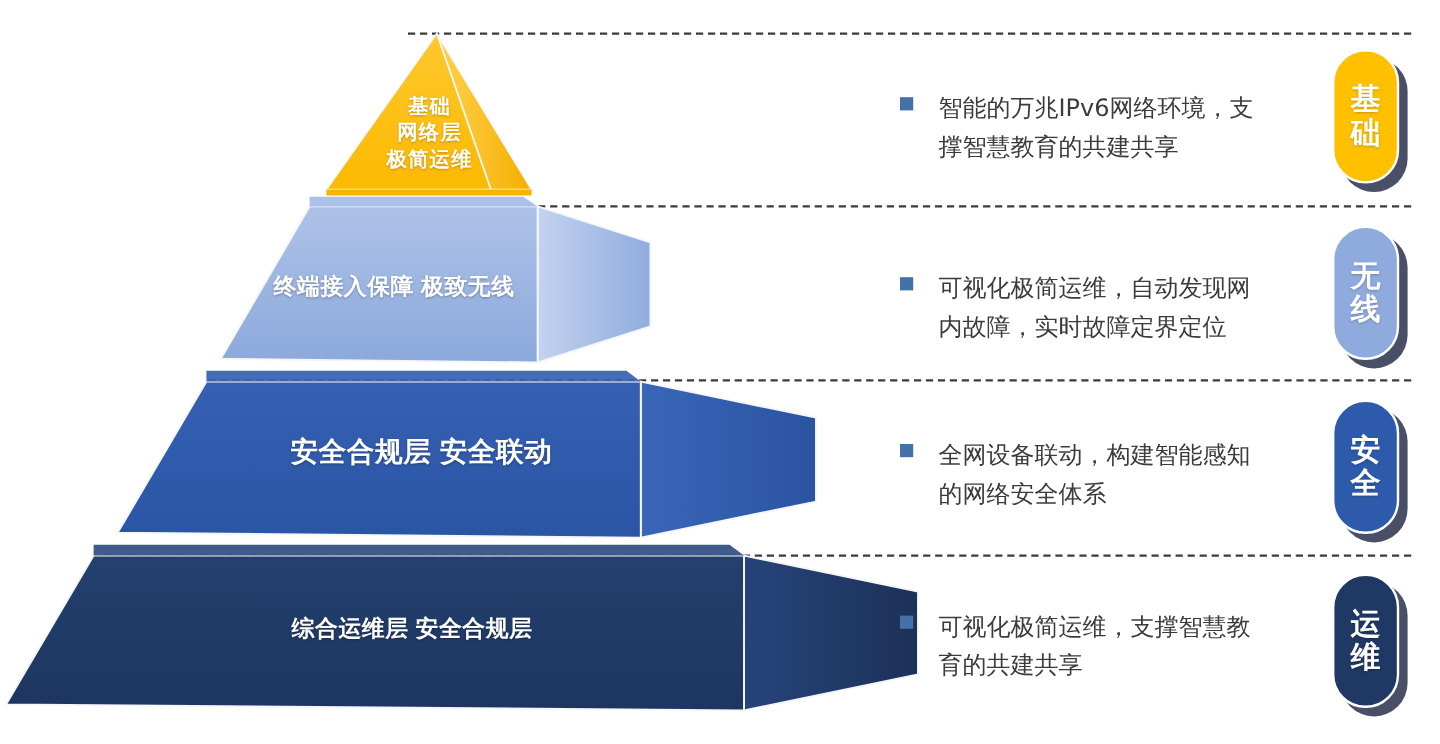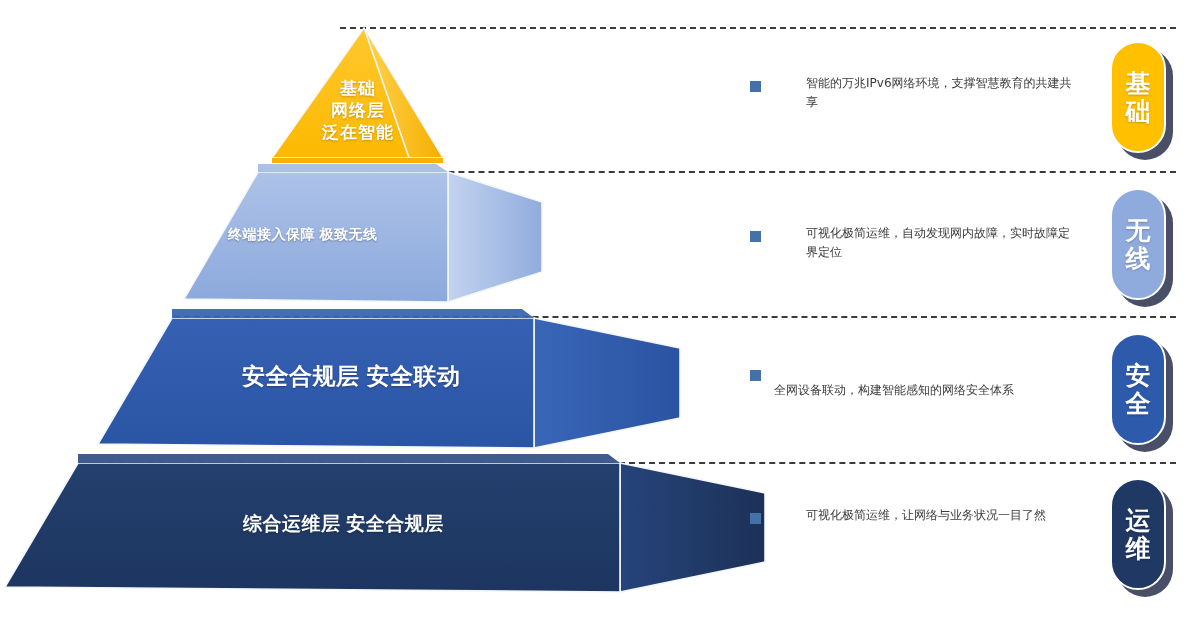--- a/index.html
+++ b/index.html
@@ -27,23 +27,22 @@
     letter-spacing:1px;
   }
 
   
   .bullet-row{position:absolute;display:flex;align-items:flex-start;}
   .bullet-mark{
     width:11px;height:11px;background:#4472A8;flex:0 0 11px;
     margin-top:7px;margin-right:21px;
   }
   .bullet-text{
-    font-size:12px;color:#3b3b3b;line-height:1.62;width:268px;
+    font-size:20px;color:#3b3b3b;line-height:1.62;width:268px;
     font-family:"DejaVu Sans","Liberation Sans",sans-serif;
-    margin-left:24px;
   }
 
   
   .pill{
     position:absolute;width:56px;height:112px;border-radius:28px;
     display:flex;flex-direction:column;align-items:center;justify-content:center;
     color:#ffffff;font-weight:bold;font-size:25px;line-height:1.12;
     box-shadow:7px 7px 0 rgba(20,30,60,.78);
     border:2px solid #ffffff;box-sizing:border-box;letter-spacing:0;
   }
@@ -122,47 +121,47 @@
     <g>
       <polygon points="364,28 443,158 409,158" fill="url(#gApexS)" stroke="#f4f6fa" stroke-width="1.4"></polygon>
       <polygon points="364,28 409,158 272,158" fill="url(#gApexF)" stroke="#f4f6fa" stroke-width="1.4"></polygon>
       <polygon points="272,158 409,158 443,158 443,163 272,163" fill="#F6B400"></polygon>
     </g>
   </svg>
 
   <div class="apex-label" style="left:298px;top:78px;width:120px;">
     <div>基础</div>
     <div>网络层</div>
-    <div>泛在智能</div>
+    <div>极简运维</div>
   </div>
 
-  <div class="layer-label" style="left:228px;top:226px;font-size:14px;">终端接入保障 极致无线</div>
+  <div class="layer-label" style="left:228px;top:226px;font-size:19px;">终端接入保障 极致无线</div>
 
   <div class="layer-label" style="left:242px;top:361px;font-size:23px;">安全合规层 安全联动</div>
 
   <div class="layer-label" style="left:243px;top:511px;font-size:19px;">综合运维层 安全合规层</div>
 
   <div class="bullet-row" style="left:750px;top:74px;">
     <span class="bullet-mark"></span>
     <span class="bullet-text">智能的万兆IPv6网络环境，支撑智慧教育的共建共享</span>
   </div>
 
   <div class="bullet-row" style="left:750px;top:224px;">
     <span class="bullet-mark"></span>
     <span class="bullet-text">可视化极简运维，自动发现网内故障，实时故障定界定位</span>
   </div>
 
-  <div class="bullet-row" style="left:750px;top:363px;flex-direction:column;">
+  <div class="bullet-row" style="left:750px;top:363px;">
     <span class="bullet-mark"></span>
     <span class="bullet-text">全网设备联动，构建智能感知的网络安全体系</span>
   </div>
 
   <div class="bullet-row" style="left:750px;top:506px;">
     <span class="bullet-mark"></span>
-    <span class="bullet-text">可视化极简运维，让网络与业务状况一目了然</span>
+    <span class="bullet-text">可视化极简运维，支撑智慧教育的共建共享</span>
   </div>
 
   <div class="pill" style="left:1110px;top:41px;background:#FFC000;">
     <span>基</span>
     <span>础</span>
   </div>
 
   <div class="pill" style="left:1110px;top:188px;background:#8FAADC;">
     <span>无</span>
     <span>线</span>

